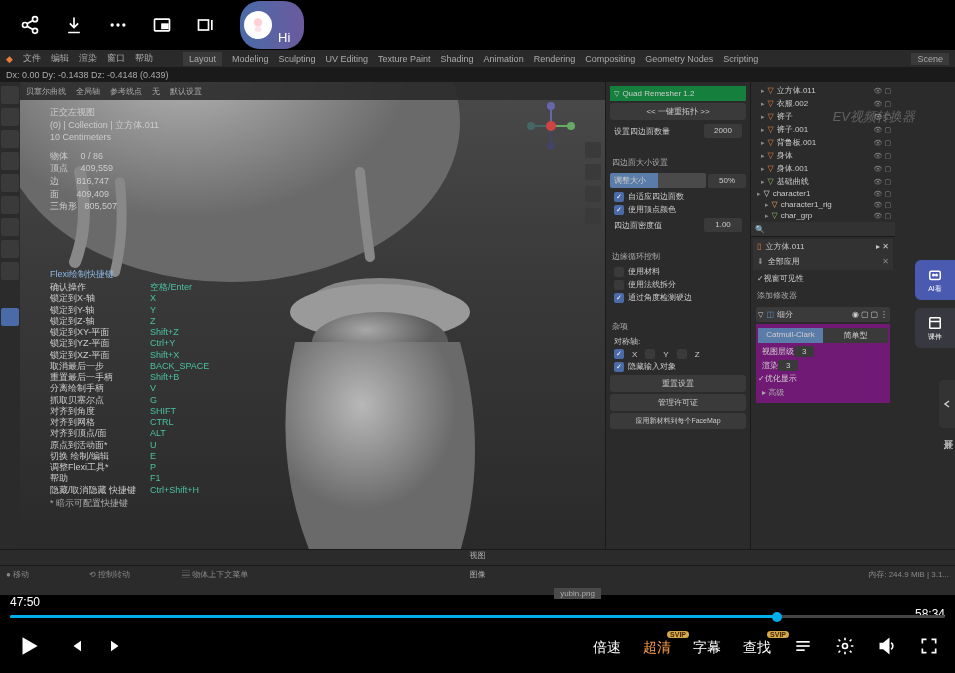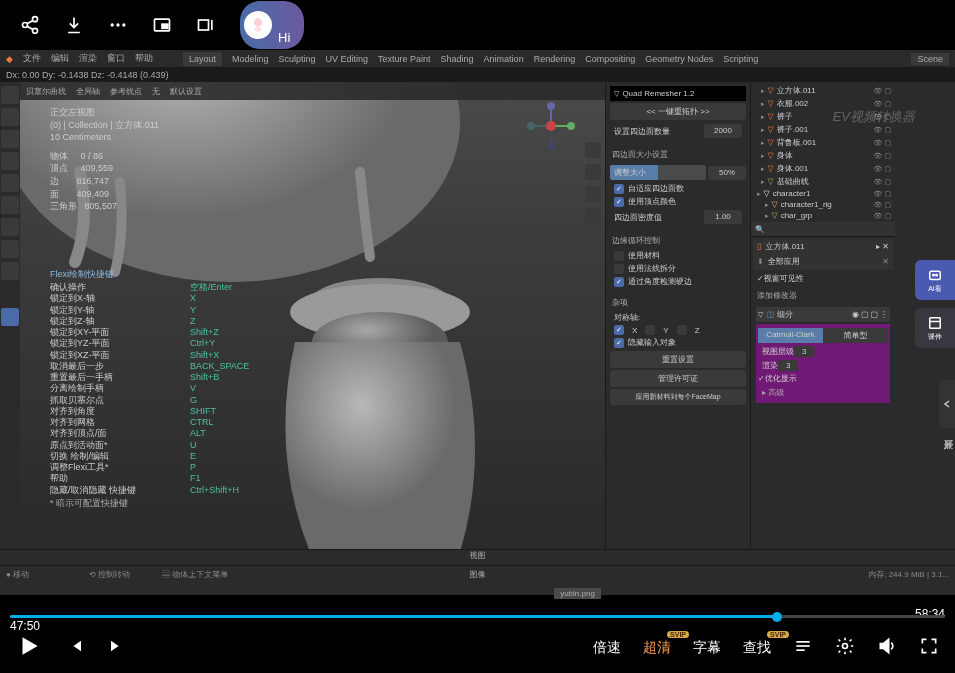--- a/index.html
+++ b/index.html
@@ -31,29 +31,29 @@
 .viewport { flex: 1; background: linear-gradient(#4a4a4a, #3a3a3a 40%, #2a2a2a); position: relative; overflow: hidden; }
 .model-3d { position: absolute; left: 0; top: -60px; width: 520px; height: 560px; }
 .viewport-header { height: 18px; background: rgba(42,42,42,0.9); display: flex; align-items: center; padding: 0 6px; gap: 10px; font-size: 8px; color: #aaa; position: absolute; top: 0; left: 0; right: 0; z-index: 5; }
 .vp-stats { position: absolute; top: 24px; left: 30px; font-size: 9px; color: #ccc; line-height: 1.4; z-index: 5; }
 .vp-stats div { white-space: nowrap; }
 .gizmo { position: absolute; top: 20px; right: 30px; width: 48px; height: 48px; z-index: 5; }
 .hotkeys { position: absolute; bottom: 40px; left: 30px; font-size: 9px; line-height: 1.25; z-index: 5; }
 .hotkeys .hk-title { color: #8cb8e0; margin-bottom: 2px; }
 .hotkeys .hk-row { display: flex; }
 .hotkeys .hk-label { color: #ccc; width: 100px; }
-.hotkeys .hk-key { color: #4ac0a0; margin-left: 40px; }
+.hotkeys .hk-key { color: #4ac0a0; }
 .vp-right-icons { position: absolute; top: 60px; right: 4px; display: flex; flex-direction: column; gap: 6px; z-index: 5; }
 .vp-icon { width: 16px; height: 16px; background: #3a3a3a; border-radius: 2px; }
 .right-panels { width: 350px; display: flex; }
 .n-panel { width: 145px; background: #2b2b2b; border-left: 1px solid #1a1a1a; padding: 4px; font-size: 8px; color: #ccc; overflow: hidden; }
-.n-panel .panel-title { color: #ccc; padding: 3px 4px; display: flex; align-items: center; background: #000000; margin-bottom: 2px; }
+.n-panel .panel-title { color: #ccc; padding: 3px 4px; display: flex; align-items: center; background: #15803d; margin-bottom: 2px; }
 .n-panel .panel-btn { background: #3a3a3a; padding: 3px 22px; margin: 2px 0; text-align: center; border-radius: 3px; }
 .n-panel .panel-row { display: flex; justify-content: space-between; align-items: center; padding: 2px 4px; }
-.n-panel .panel-section { color: #aaa; padding: 3px 2px; margin-top: 6px; font-size: 8px; }
+.n-panel .panel-section { color: #aaa; padding: 3px 2px; margin-top: 14px; font-size: 8px; }
 .n-panel .check-row { display: flex; align-items: center; gap: 4px; padding: 1px 4px; }
 .n-panel .check { width: 10px; height: 10px; background: #4a6ba8; border-radius: 2px; display: inline-flex; align-items: center; justify-content: center; color: #fff; font-size: 7px; }
 .n-panel .check-off { background: #3a3a3a; }
 .n-panel .num-field { width: 38px; height: 14px; background: #3a3a3a; text-align: center; border-radius: 2px; font-size: 8px; line-height: 14px; }
 .n-panel .slider-row { display: flex; align-items: center; gap: 2px; margin: 2px 0; }
 .n-panel .slider-label { background: #545454; flex: 1; padding: 2px 4px; border-radius: 2px; font-size: 8px; }
 .outliner-area { width: 145px; background: #2b2b2b; border-left: 1px solid #1a1a1a; display: flex; flex-direction: column; font-size: 8px; }
 .outliner { flex: 0 0 140px; overflow: hidden; padding: 2px; }
 .outliner-row { display: flex; align-items: center; padding: 1px 2px; gap: 3px; color: #ccc; }
 .outliner-row .tri { color: #888; font-size: 7px; }
@@ -76,21 +76,21 @@
 .expand-label { position: absolute; right: 0; top: 382px; writing-mode: vertical-rl; font-size: 10px; color: #ccc; z-index: 10; }
 .ev-watermark { position: absolute; top: 58px; right: 40px; color: rgba(255,255,255,0.25); font-size: 13px; z-index: 6; font-style: italic; }
 .bottom-area { height: 34px; background: #2b2b2b; display: flex; font-size: 8px; border-top: 1px solid #1a1a1a; }
 .timeline-top { height: 16px; display: flex; align-items: center; padding: 0 6px; gap: 8px; color: #aaa; width: 100%; border-bottom: 1px solid #1a1a1a; flex-direction: column; }
 .timeline-top .filename { background: #4a4a4a; padding: 1px 6px; }
 .timeline-bottom { height: 16px; display: flex; align-items: center; padding: 0 6px; color: #888; width: 100%; }
 .mem-info { margin-left: auto; }
 .progress-bar { position: absolute; bottom: 55px; left: 10px; right: 10px; height: 3px; background: #444; border-radius: 2px; }
 .progress-fill { height: 100%; width: 82%; background: #00aeec; border-radius: 2px; position: relative; }
 .progress-handle { position: absolute; right: -5px; top: -3px; width: 10px; height: 10px; background: #00aeec; border-radius: 50%; }
-.time-left { position: absolute; bottom: 40px; left: 10px; color: #fff; font-size: 12px; }
+.time-left { position: absolute; bottom: 64px; left: 10px; color: #fff; font-size: 12px; }
 .time-right { position: absolute; bottom: 52px; right: 10px; color: #fff; font-size: 12px; }
 .video-controls { position: absolute; bottom: 0; left: 0; right: 0; height: 50px; display: flex; align-items: center; padding: 0 16px; gap: 20px; }
 .ctrl-left { display: flex; align-items: center; gap: 24px; }
 .ctrl-right { display: flex; align-items: center; gap: 22px; margin-left: auto; }
 .play-btn svg { width: 26px; height: 26px; }
 .ctrl-icon { color: #fff; cursor: pointer; }
 .ctrl-text { color: #fff; font-size: 14px; cursor: pointer; position: relative; }
 .ctrl-text.highlight { color: #ff9e4f; }
 .svip-badge { position: absolute; top: -8px; right: -18px; background: #d4a84b; color: #4a2800; font-size: 7px; padding: 0 3px; border-radius: 4px; font-weight: bold; }
 </style>
@@ -549,21 +549,21 @@
     <div class="bottom-area">
       <div style="display:flex; flex-direction:column; width:100%;">
         <div class="timeline-top">
           <span>视图</span>
           <span>图像</span>
           <span style="margin-left:200px;" class="filename">yubin.png</span>
         </div>
         <div class="timeline-bottom">
           <span>● <span>移动</span></span>
           <span style="margin-left:60px;">⟲ <span>控制转动</span></span>
-          <span style="margin-left:32px;">▤ <span>物体上下文菜单</span></span>
+          <span style="margin-left:52px;">▤ <span>物体上下文菜单</span></span>
           <span class="mem-info">内存: 244.9 MiB | 3.1...</span>
         </div>
       </div>
     </div>
   </div>
   <div class="ev-watermark">EV视频转换器</div>
 
   <div class="right-side-tabs">
     <div class="side-tab ai">
       <svg width="18" height="18" viewBox="0 0 24 24" fill="none" stroke="#fff" stroke-width="2">

